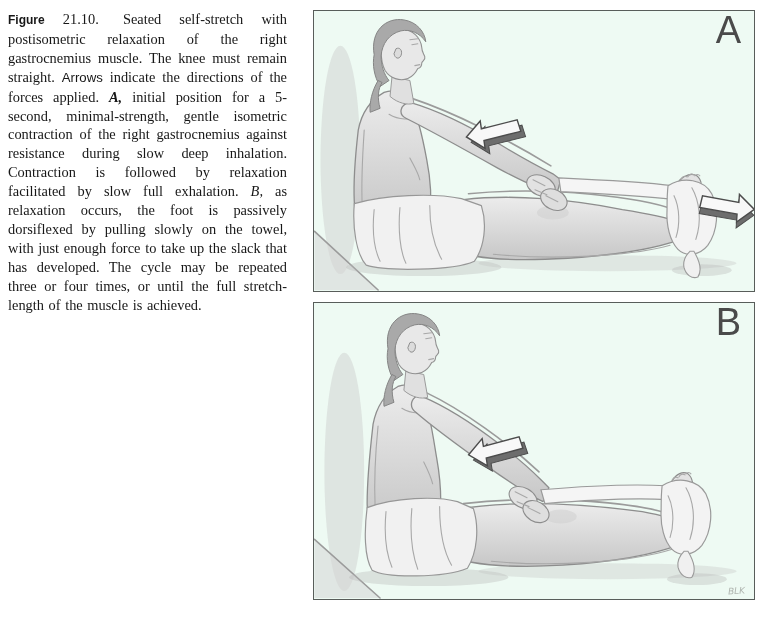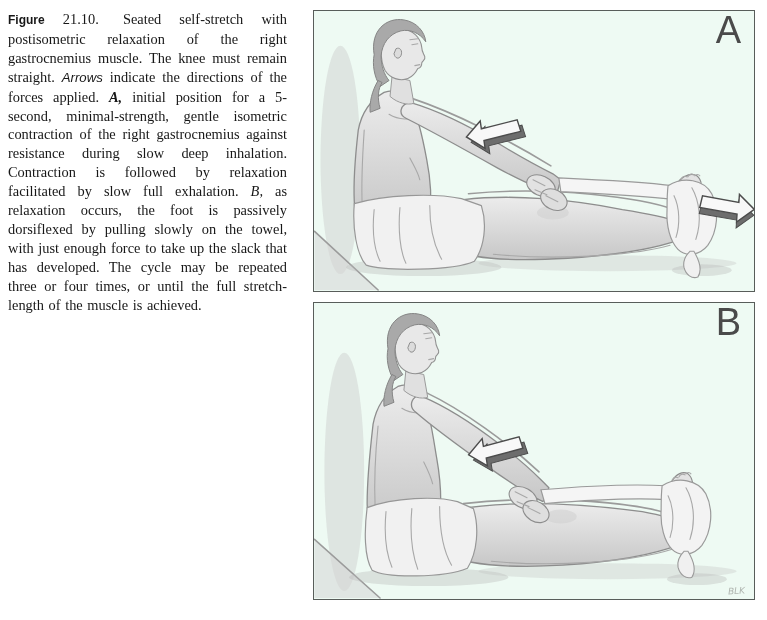--- a/index.html
+++ b/index.html
@@ -6,21 +6,21 @@
   .page{position:relative;width:767px;height:620px;background:#ffffff;overflow:hidden;
         font-family:"Liberation Serif",serif;color:#151515;}
 
   
   .caption{position:absolute;left:8px;top:10px;width:279px;
            font-size:14.4px;line-height:18.9px;text-align:justify;
            color:#171717;word-spacing:1px;}
   .seg-figure-bold{font-family:"Liberation Sans",sans-serif;font-weight:700;font-size:12px;}
   .seg-figure-num{padding-right:6px;}
   .seg-plain{}
-  .seg-arrows-italic{font-family:"Liberation Sans",sans-serif;font-style:italic;font-size:13.2px;}
+  .seg-arrows-italic{font-family:"Liberation Sans",sans-serif;font-size:13.2px;}
   .seg-label-bold-italic{font-weight:700;font-style:italic;}
   .seg-label-italic{font-style:italic;}
 
   
   .panel{position:absolute;left:313px;width:442px;box-sizing:border-box;
          border:1px solid var(--panel-border,#585d5a);
          background:var(--panel-bg,#eefaf3);}
   .panel-a{top:10px;height:282px;}
   .panel-b{top:302px;height:298px;}
   .panel svg{display:block;width:100%;height:100%;}

